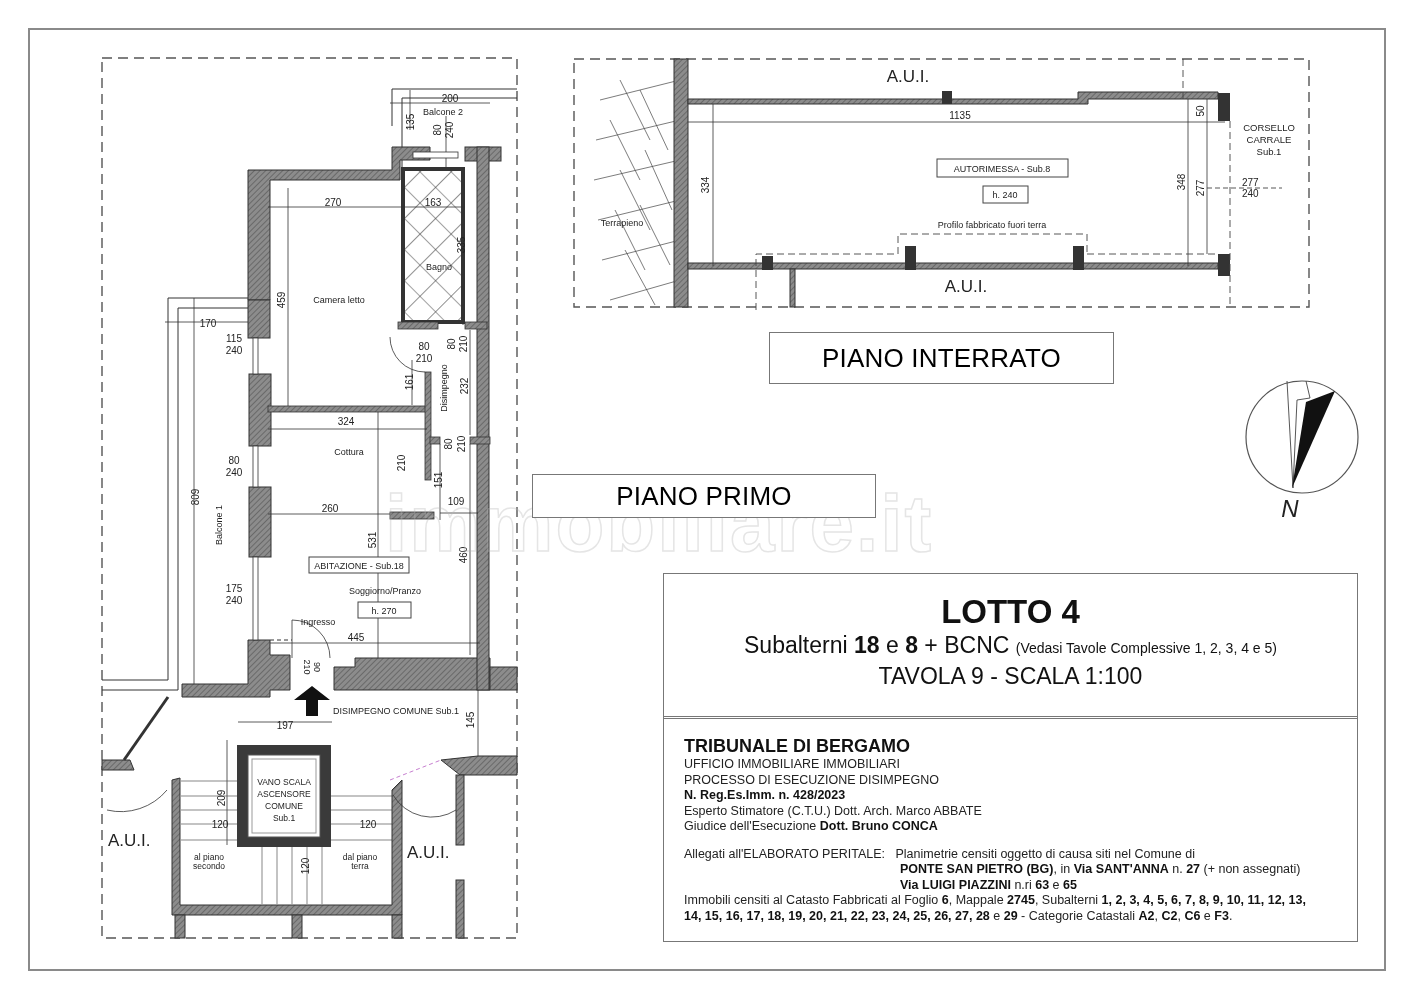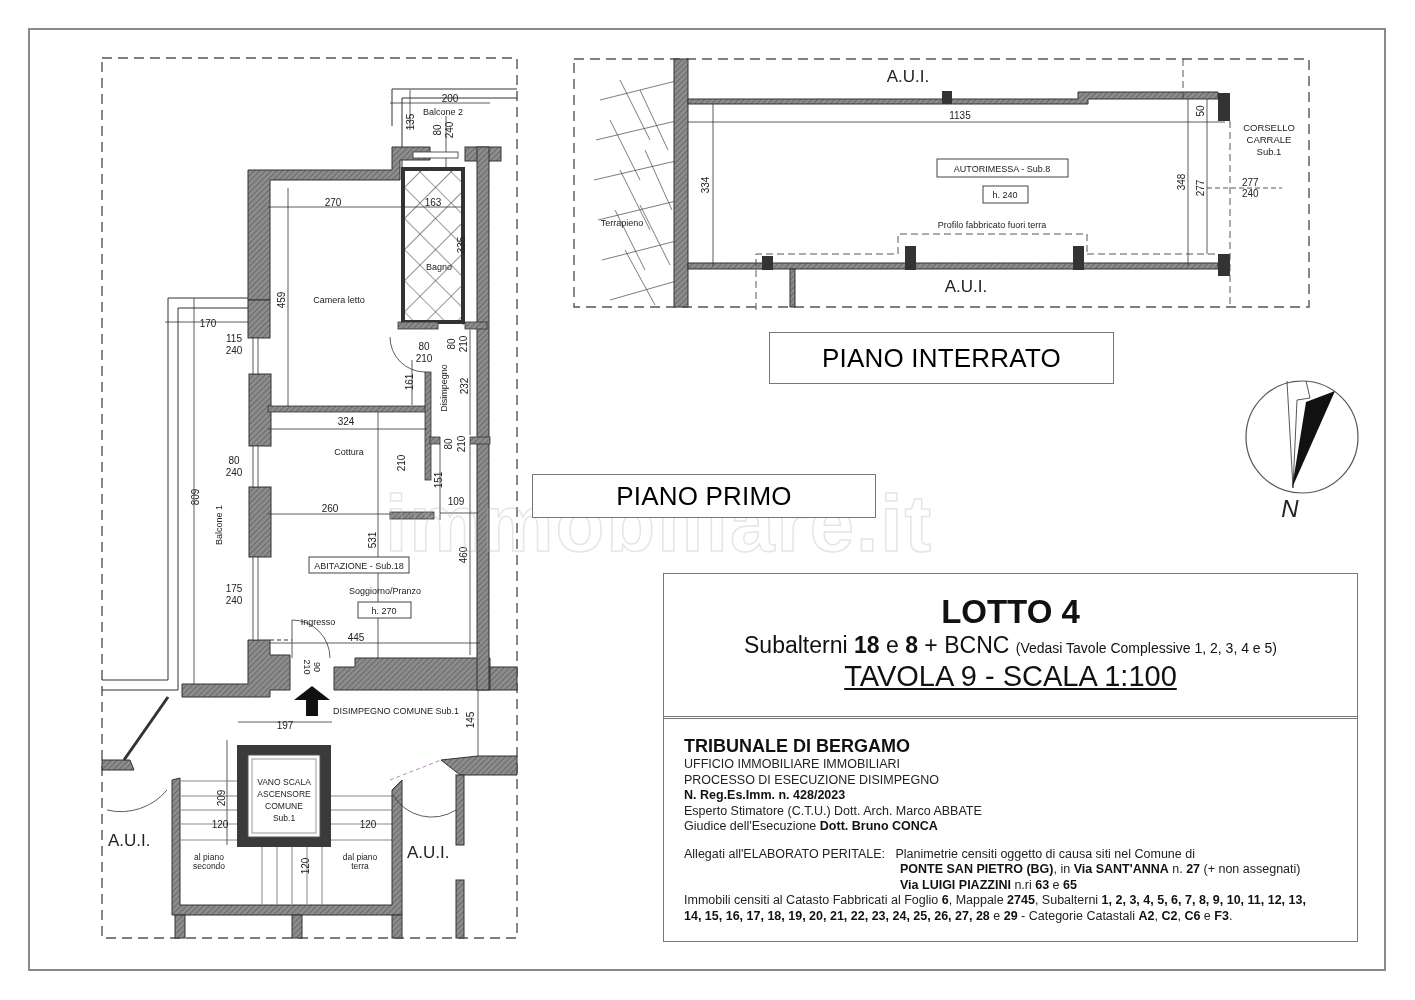--- a/index.html
+++ b/index.html
@@ -9,21 +9,21 @@
            border:2px solid #8a8a8a; box-sizing:border-box; }
   svg.plan { position:absolute; left:0; top:0; }
   .lbl { position:absolute; box-sizing:border-box; border:1.5px solid #777;
          display:flex; align-items:center; justify-content:center; background:#fff; }
   .lbl span { font-size:26px; color:#000000; letter-spacing:0.2px; }
   .lotto { position:absolute; left:663px; top:573px; width:695px; height:146px;
            border:1.5px solid #777; box-sizing:border-box; text-align:center; }
   .lotto .t1 { font-size:33px; font-weight:bold; margin-top:19px; line-height:38px; }
   .lotto .t2 { font-size:23px; line-height:28px; }
   .lotto .t2 small { font-size:14px; }
-  .lotto .t3 { font-size:29px; line-height:28px;text-decoration:underline; }
+  .lotto .t3 { font-size:23px; line-height:28px; }
   .trib { position:absolute; left:663px; top:716px; width:695px; height:226px;
           border:1.5px solid #777; box-sizing:border-box; padding:18px 0 5px 20px;
           font-size:12.5px; line-height:15.5px; color:#222; }
   .trib .h { font-size:18px; font-weight:bold; line-height:22px; color:#111; }
   .trib .gap { height:12px; }
   .trib .ind { padding-left:216px; }
   .trib b { color:#111; }
   .wm { position:absolute; left:385px; top:478px; font-size:80px; font-weight:bold;
         color:transparent; -webkit-text-stroke:1.5px rgba(180,180,180,0.35);
         letter-spacing:2px; pointer-events:none; }

